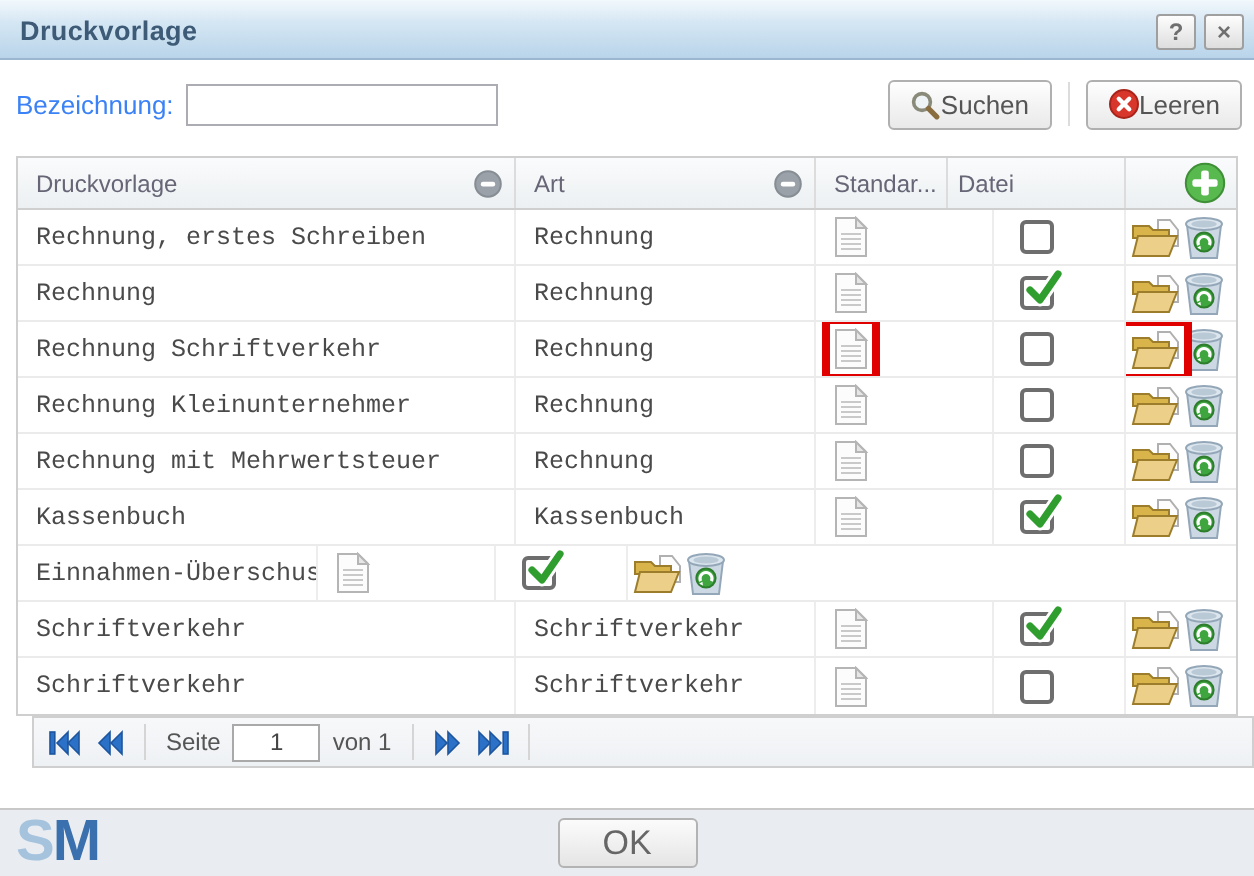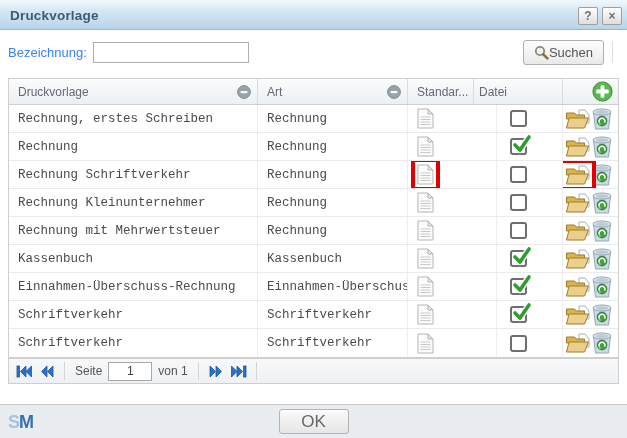--- a/index.html
+++ b/index.html
@@ -77,40 +77,40 @@
   
   .checkbox {
     position:relative; width:17px; height:17px; background:#fff;
     border:2px solid #6e6e6e; border-radius:3px; cursor:pointer; flex:0 0 auto;
   }
   .checkbox .checkmark { display:none; position:absolute; left:0px; top:-6px; }
   .checkbox.checked .checkmark { display:block; }
   .chk-green { stroke: var(--green,#2f9e2f); }
   
   .pagbar {
-    position:absolute; left:8px; top:358px; width:611px; height:26px;
+    position:absolute; left:16px; top:358px; width:611px; height:26px;
     background:linear-gradient(#f7f8fa,#eef1f4);
     border:1px solid #cfcfcf; display:flex; align-items:center;
     padding:0 5px; gap:3px; font-size:12px; color:#555;
   }
   .pgbtn { display:inline-flex; align-items:center; justify-content:center; width:20px; height:20px; cursor:pointer; }
   .pgico path, .pgico rect { fill:var(--blue,#2a71c7); stroke:#1d559e; stroke-width:.8; }
   .psep { width:1px; height:18px; background:#d5d5d5; margin:0 4px; }
   .pg-label { margin:0 3px; }
   .pg-input {
     width:44px; height:19px; border:1px solid #a9a9a9; text-align:center;
     font-family:"Liberation Sans",sans-serif; font-size:12px; color:#444;
   }
   
   .footer {
     position:absolute; left:0; top:404px; width:627px; height:34px;
     background:#e9edf2; border-top:1px solid #c8c8c8;
     display:flex; align-items:center;
   }
-  .logo { margin-left:8px; font-size:18px; font-weight:bold; line-height:1; letter-spacing:-1px; }
+  .logo { margin-left:8px; font-size:29px; font-weight:bold; line-height:1; letter-spacing:-1px; }
   .logo .ls { color:#a6c3de; } .logo .lm { color:#3a70ad; }
   .ok-btn {
     position:absolute; left:50%; transform:translateX(-50%); top:4px;
     width:70px; height:25px; background:linear-gradient(#fbfbfb,#e5e5e5);
     border:1px solid #b3b3b3; border-radius:3px;
     font-size:17px; color:#666; display:flex; align-items:center; justify-content:center;
     cursor:pointer;
   }
 </style>
 </head>
@@ -129,20 +129,28 @@
     <input class="tb-input" type="text" value="" style="">
     <span class="tb-spacer"></span>
     <button class="btn">
       <svg width="15" height="15" viewBox="0 0 15 15">
         <circle cx="6" cy="6" r="4.2" fill="#eef3f6" stroke="#8a8a7a" stroke-width="1.8"></circle>
         <line x1="9.3" y1="9.3" x2="13.4" y2="13.4" stroke="#8a6d3f" stroke-width="2.6" stroke-linecap="round"></line>
       </svg>
       <span>Suchen</span>
     </button>
     <span class="vsep"></span>
+    <button class="btn">
+      <svg width="16" height="16" viewBox="0 0 16 16">
+        <circle cx="8" cy="8" r="7" fill="#d8362a" stroke="#a8231a"></circle>
+        <line x1="5.4" y1="5.4" x2="10.6" y2="10.6" stroke="#fff" stroke-width="2.2" stroke-linecap="round"></line>
+        <line x1="10.6" y1="5.4" x2="5.4" y2="10.6" stroke="#fff" stroke-width="2.2" stroke-linecap="round"></line>
+      </svg>
+      <span>Leeren</span>
+    </button>
   </div>
 
   <div class="grid">
     <div class="ghead">
       <div class="hcell c1">
         <span>Druckvorlage</span>
         <svg class="sort-ico" width="14" height="14" viewBox="0 0 14 14">
           <circle cx="7" cy="7" r="6.4" fill="#9ba1a8" stroke="#878d94"></circle>
           <rect x="3.4" y="5.9" width="7.2" height="2.3" rx="1.1" fill="#fff"></rect>
         </svg>
@@ -423,21 +431,20 @@
             <ellipse cx="11" cy="4" rx="9" ry="3" fill="#dce6ee" stroke="#93a7b8"></ellipse>
             <ellipse cx="11" cy="4" rx="6.3" ry="1.8" fill="#b9c9d6"></ellipse>
             <circle cx="11" cy="13" r="4.8" fill="#3fa53f" stroke="#2d7d2d"></circle>
             <path d="M8.3 14.6 a3 3 0 1 1 5.4 0" stroke="#fff" stroke-width="1.5" fill="none"></path>
             <path d="M7.6 15.9 l1.6 -1 l0.3 1.9 z" fill="#fff"></path>
           </svg>
         </span>
       </div>
     </div>
         <div class="trow">
-      <div class="cell c1">Einnahmen-Überschuss-Rechnung</div>
       <div class="cell c2">Einnahmen-Überschuss-Rec...</div>
       <div class="cell c3">
         <span class="iwrap">
           <svg width="17" height="21" viewBox="0 0 17 21">
             <path d="M1 1 h10 l5 5 v14 h-15 z" fill="#fcfcfc" stroke="#b5b5b5"></path>
             <path d="M11 1 l5 5 h-5 z" fill="#e6e6e6" stroke="#b5b5b5"></path>
             <g stroke="#c9c9c9" stroke-width="1">
               <line x1="3.5" y1="9" x2="13.5" y2="9"></line>
               <line x1="3.5" y1="11.5" x2="13.5" y2="11.5"></line>
               <line x1="3.5" y1="14" x2="13.5" y2="14"></line>

